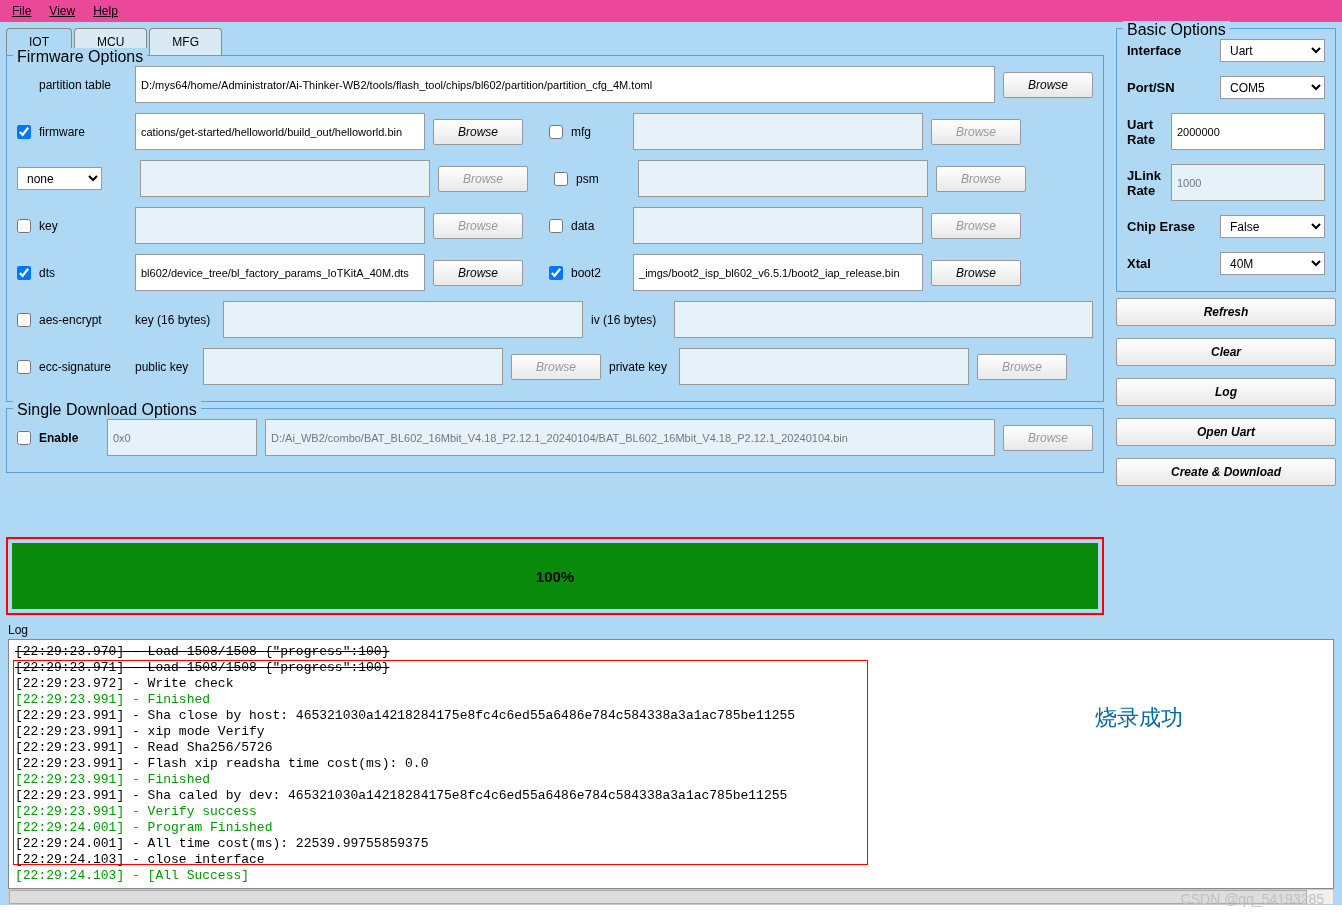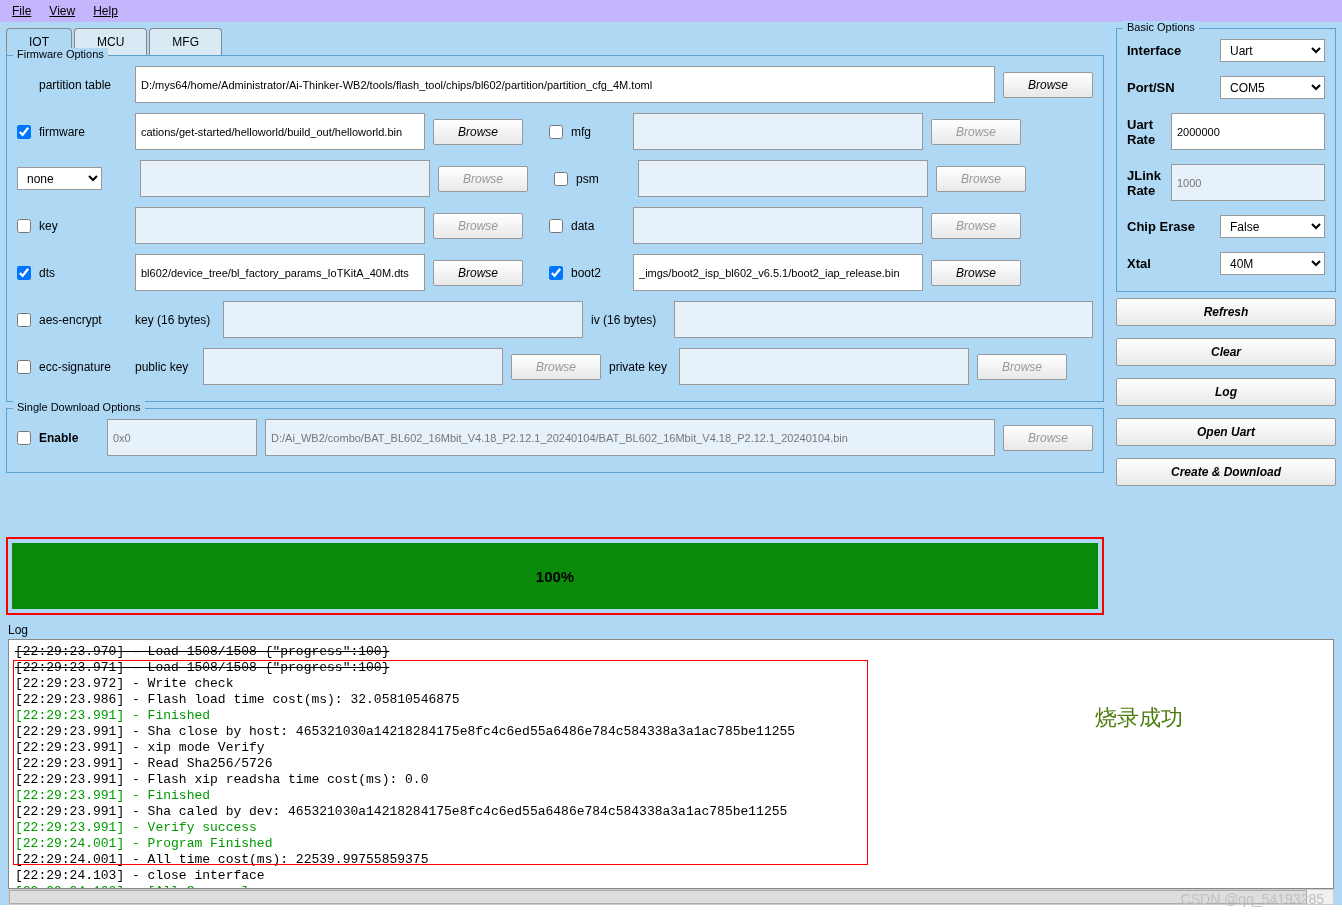--- a/index.html
+++ b/index.html
@@ -1,26 +1,26 @@
 <!DOCTYPE html>
 <html><head>
 <meta charset="utf-8">
 <style>
 * { box-sizing: border-box; margin: 0; padding: 0; }
 body { font-family: Arial, sans-serif; font-size: 12px; background: #fff; width: 1342px; height: 915px; position: relative; }
-.menubar { display: flex; gap: 18px; padding: 4px 12px; background: #c4b5fd; }
+.menubar { display: flex; gap: 18px; padding: 4px 12px; background: #ec4899; }
 .menubar span { text-decoration: underline; cursor: pointer; }
 .main { display: flex; background: #aed8f4; }
 .left { flex: 1; padding: 6px; }
 .right { width: 232px; padding: 6px; }
 .tabs { display: flex; gap: 2px; margin-bottom: -1px; }
 .tab { padding: 6px 22px; background: #d9eaf5; border: 1px solid #888; border-bottom: none; border-radius: 4px 4px 0 0; cursor: pointer; }
 .tab.active { background: #aed8f4; border-bottom: 1px solid #aed8f4; }
 .groupbox { border: 1px solid #5aa0d0; padding: 10px 10px 6px 10px; margin-bottom: 6px; position: relative; }
-.groupbox-title { position: absolute; top: -8px; left: 6px; background: #aed8f4; padding: 0 4px; font-size: 11px; }
+.groupbox-title { position: absolute; top: -8px; left: 6px; background: #aed8f4; padding: 0 4px; font-size: 16px; }
 .row { display: flex; align-items: center; gap: 8px; margin-bottom: 10px; }
 .chk { width: 14px; height: 14px; }
 .lbl { width: 88px; font-size: 12px; }
 .input { background: #fff; border: 1px solid #999; height: 37px; padding: 2px 5px; font-size: 11px; }
 .input.dis { background: #e6f1fa; color: #777; }
 .btn { background: linear-gradient(#fff,#e8e8e8); border: 1px solid #999; height: 26px; padding: 0 24px; cursor: pointer; font-size: 12px; border-radius: 2px; font-style: italic; }
 .btn.dis { color: #999; }
 .sel { background: #fff; border: 1px solid #999; height: 23px; padding: 2px 5px; font-size: 12px; }
 .right-row { display: flex; align-items: center; gap: 8px; margin-bottom: 14px; }
 .right-lbl { width: 85px; font-weight: bold; font-size: 13px; }
@@ -28,21 +28,21 @@
 .right-btn { width: 100%; height: 28px; margin-bottom: 12px; font-weight: bold; }
 .progress-outer { border: 2px solid red; padding: 4px; margin-top: 64px; }
 .progress-bar { background: #0a8a0a; height: 66px; display: flex; align-items: center; justify-content: center; font-weight: bold; font-size: 15px; }
 .log-section { padding: 2px 8px 0 8px; background: #aed8f4; }
 .log-title { font-size: 12px; margin-bottom: 2px; }
 .log-box { background: #fff; border: 1px solid #888; padding: 4px 6px; height: 250px; overflow: hidden; font-family: "Courier New", monospace; font-size: 13px; line-height: 16px; position: relative; }
 .log-line { white-space: pre; }
 .log-line.green { color: #009a00; }
 .log-line.strike { text-decoration: line-through; }
 .log-annotation-box { position: absolute; border: 1px solid red; left: 4px; top: 20px; width: 855px; height: 205px; pointer-events: none; }
-.annotation-text { position: absolute; color: #4d7c0f; font-size: 22px; font-family: SimSun, sans-serif; right: 150px; top: 70px; }
+.annotation-text { position: absolute; color: #0369a1; font-size: 22px; font-family: SimSun, sans-serif; right: 150px; top: 70px; }
 .watermark { position: absolute; right: 18px; bottom: 8px; color: #c0c0c0; font-size: 14px; }
 .scrollbar { height: 16px; background: #f0f0f0; border: 1px solid #ccc; position: relative; }
 .scrollbar .thumb { position: absolute; left: 0; top: 0; width: 98%; height: 14px; background: #ddd; border: 1px solid #aaa; }
 </style>
 </head>
 <body>
 
 <div class="menubar">
   <span>File</span>
   <span>View</span>
@@ -189,21 +189,20 @@
 </div>
 
 <div class="log-section">
   <div class="log-title">Log</div>
   <div class="log-box" id="log-box">
     <div class="log-annotation-box"></div>
     <div class="annotation-text">烧录成功</div>
   <div class="log-line strike">[22:29:23.970] - Load 1508/1508 {"progress":100}</div>
       <div class="log-line strike">[22:29:23.971] - Load 1508/1508 {"progress":100}</div>
       <div class="log-line ">[22:29:23.972] - Write check</div>
-      <div class="log-line ">[22:29:23.986] - Flash load time cost(ms): 32.05810546875</div>
       <div class="log-line green">[22:29:23.991] - Finished</div>
       <div class="log-line ">[22:29:23.991] - Sha close by host: 465321030a14218284175e8fc4c6ed55a6486e784c584338a3a1ac785be11255</div>
       <div class="log-line ">[22:29:23.991] - xip mode Verify</div>
       <div class="log-line ">[22:29:23.991] - Read Sha256/5726</div>
       <div class="log-line ">[22:29:23.991] - Flash xip readsha time cost(ms): 0.0</div>
       <div class="log-line green">[22:29:23.991] - Finished</div>
       <div class="log-line ">[22:29:23.991] - Sha caled by dev: 465321030a14218284175e8fc4c6ed55a6486e784c584338a3a1ac785be11255</div>
       <div class="log-line green">[22:29:23.991] - Verify success</div>
       <div class="log-line green">[22:29:24.001] - Program Finished</div>
       <div class="log-line ">[22:29:24.001] - All time cost(ms): 22539.99755859375</div>

